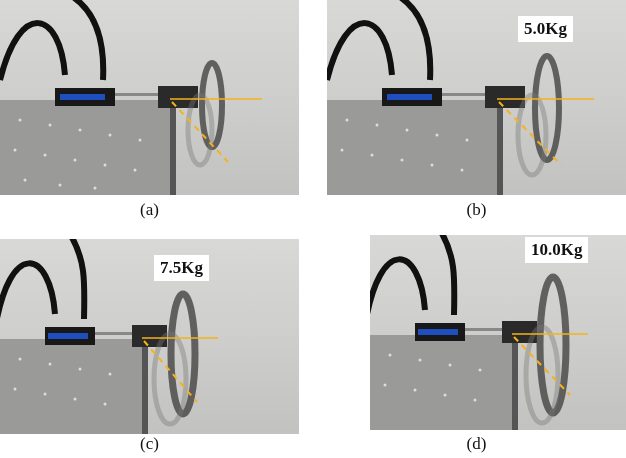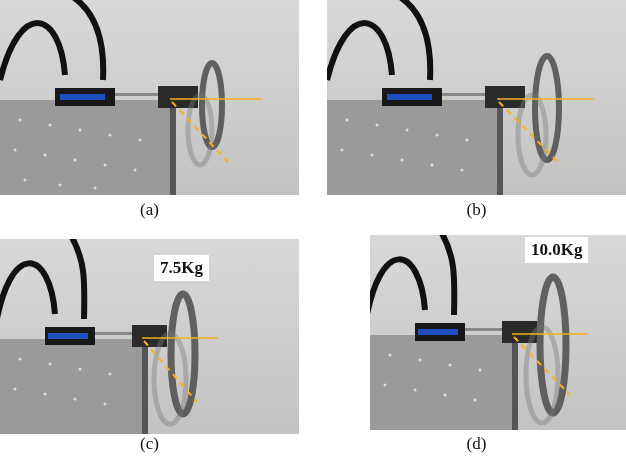--- a/index.html
+++ b/index.html
@@ -67,20 +67,21 @@
     <path d="M70,-5 C95,10 105,40 103,80" stroke="#111" stroke-width="6" fill="none"></path>
     <rect x="55" y="88" width="60" height="18" fill="#181818"></rect>
     <rect x="60" y="94" width="45" height="6" fill="#1f4fbf"></rect>
     <rect x="115" y="93" width="45" height="3" fill="#888"></rect>
     <rect x="158" y="86" width="40" height="22" fill="#2a2a2a"></rect>
     <ellipse cx="220" cy="108" rx="12" ry="52" fill="none" stroke="#444" stroke-width="6" opacity=".8"></ellipse>
     <ellipse cx="205" cy="135" rx="14" ry="40" fill="none" stroke="#777" stroke-width="5" opacity=".4"></ellipse>
     <line x1="170" y1="99" x2="267" y2="99" stroke="#f5b21a" stroke-width="1.5"></line>
     <line x1="172" y1="102" x2="234" y2="165" stroke="#f5b21a" stroke-width="2" stroke-dasharray="6,5"></line>
   </svg>
+  <div class="label-box" style="left:191px;top:16px;">5.0Kg</div>
 </div>
 <div class="caption" style="left:327px;top:200px;">(b)</div>
 
 <div class="panel" style="left:0;top:239px;">
   <svg width="299" height="195">
     <rect x="0" y="100" width="145" height="95" fill="#9a9a98"></rect>
     <rect x="142" y="100" width="6" height="95" fill="#555"></rect>
     <g fill="#eee" opacity=".8">
       <circle cx="20" cy="120" r="1.5"></circle>
         <circle cx="50" cy="125" r="1.5"></circle>

